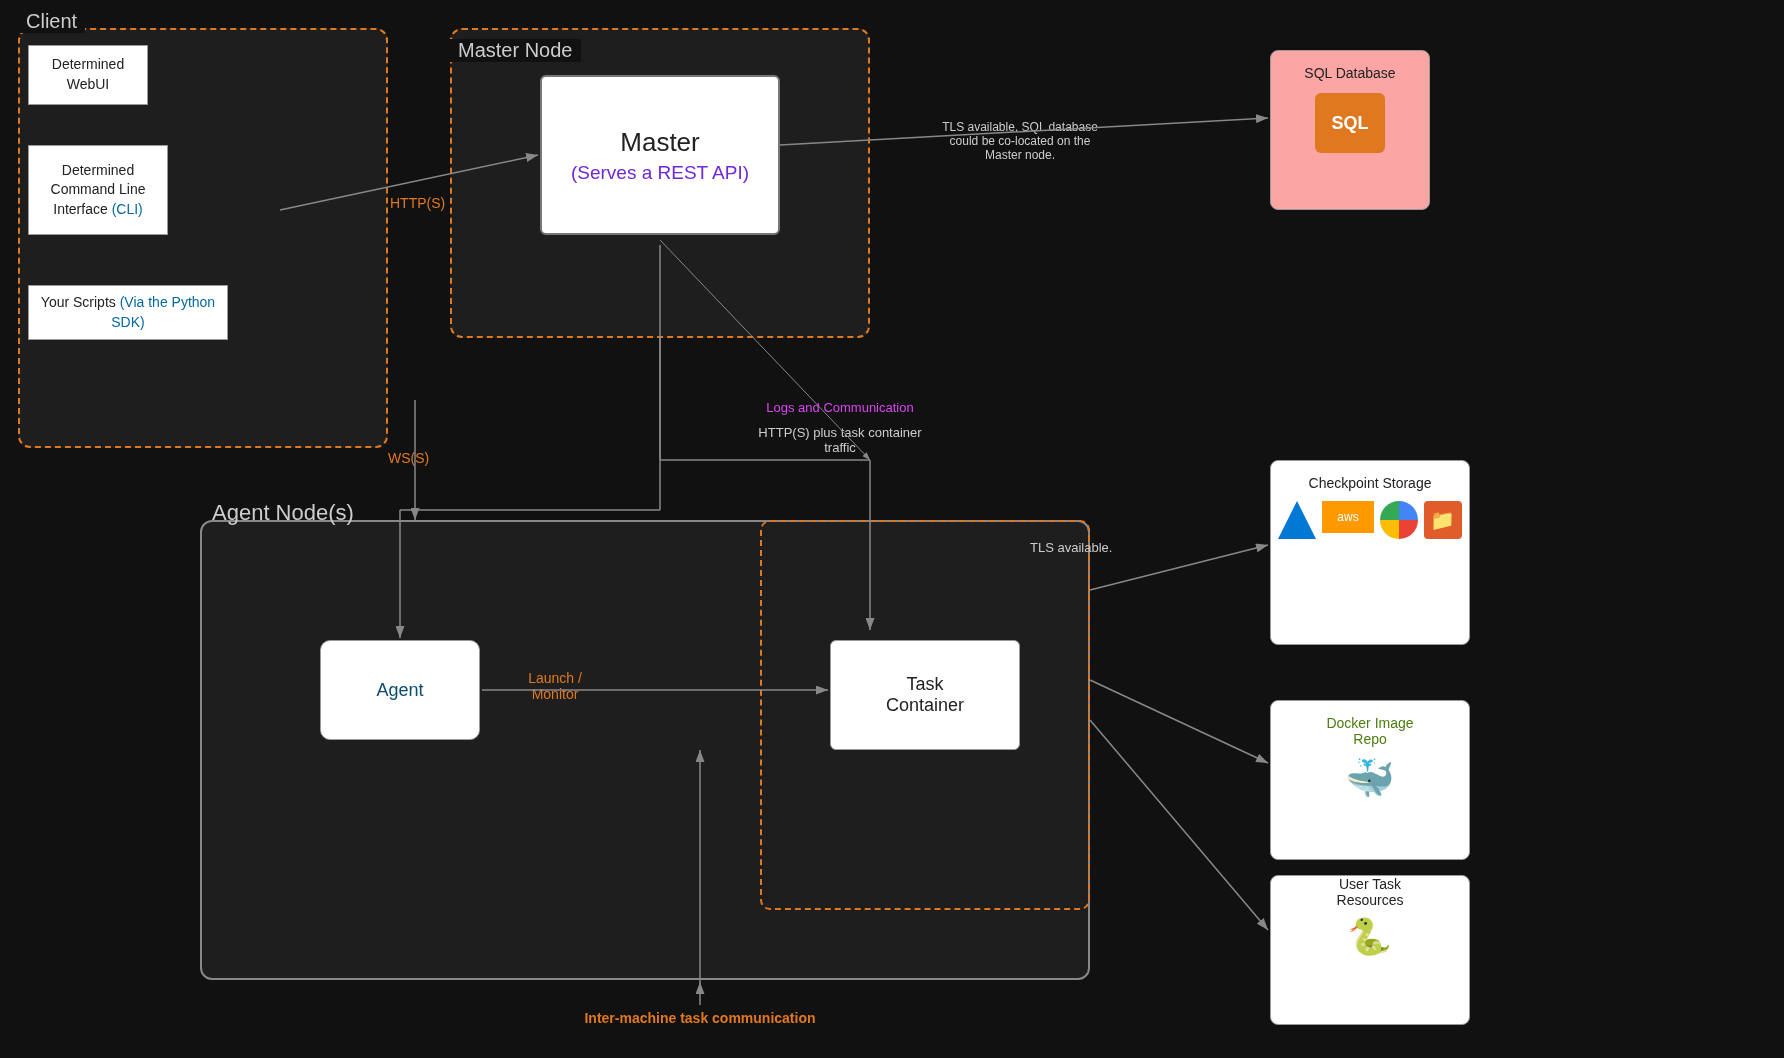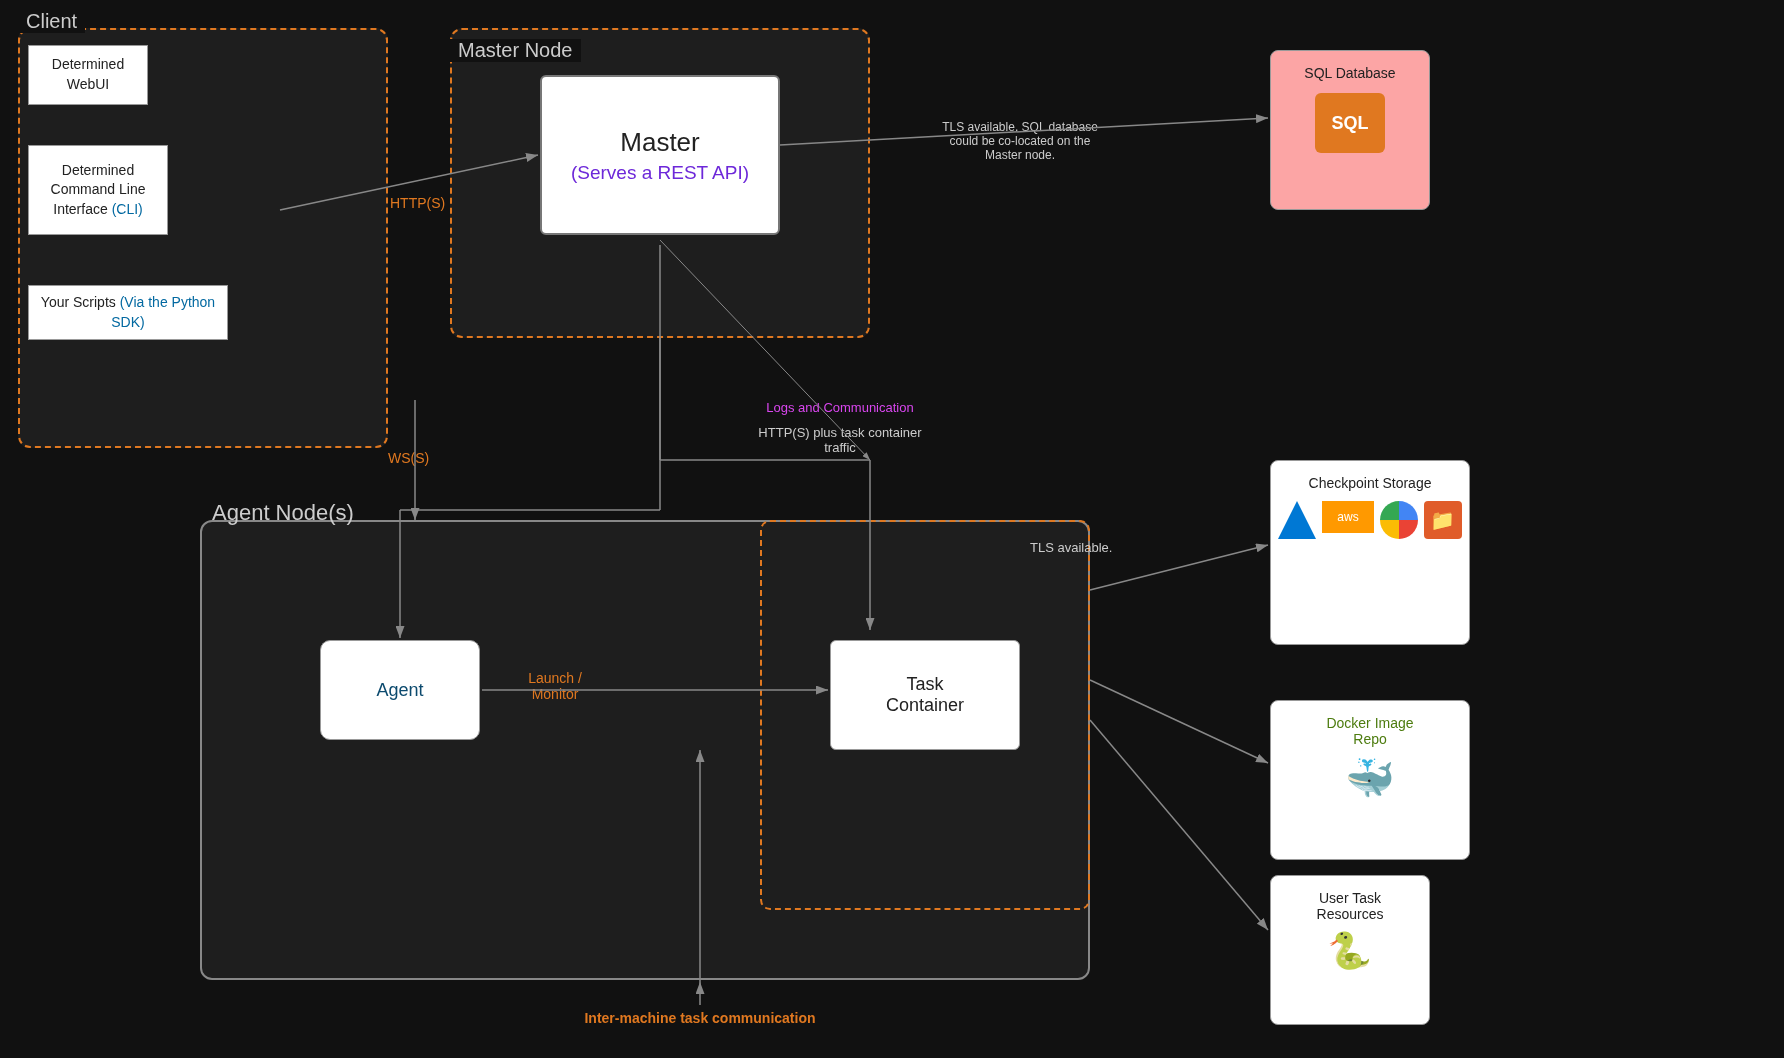--- a/index.html
+++ b/index.html
@@ -259,29 +259,28 @@
       font-size: 14px;
       color: #4d7c0f;
       text-align: center;
     }
 
     
     .user-task-box {
       position: absolute;
       left: 1270px;
       top: 875px;
-      width: 160px;
+      width: 200px;
       height: 150px;
       border: 1.5px solid #999;
       border-radius: 8px;
       background: #fff;
       display: flex;
       flex-direction: column;
       align-items: center;
-      padding-top: 14px;
     }
     .user-task-label {
       font-size: 14px;
       color: #222;
       text-align: center;
     }
 
     
     .arrows-svg {
       position: absolute;

